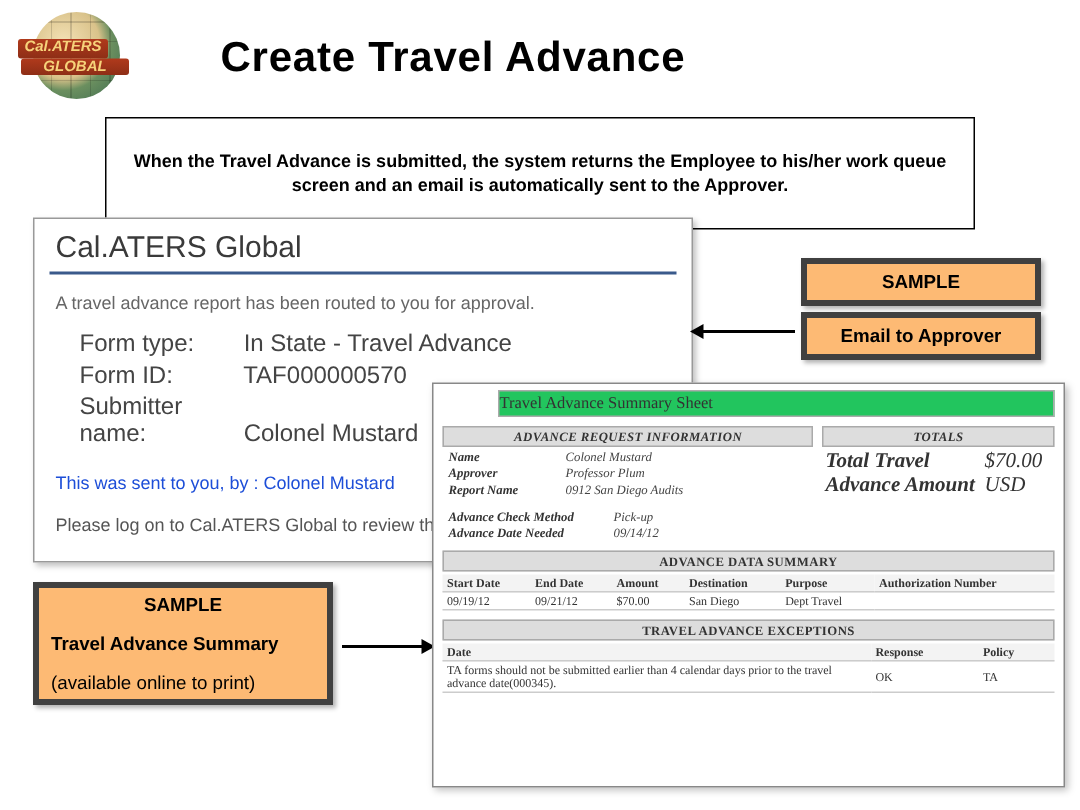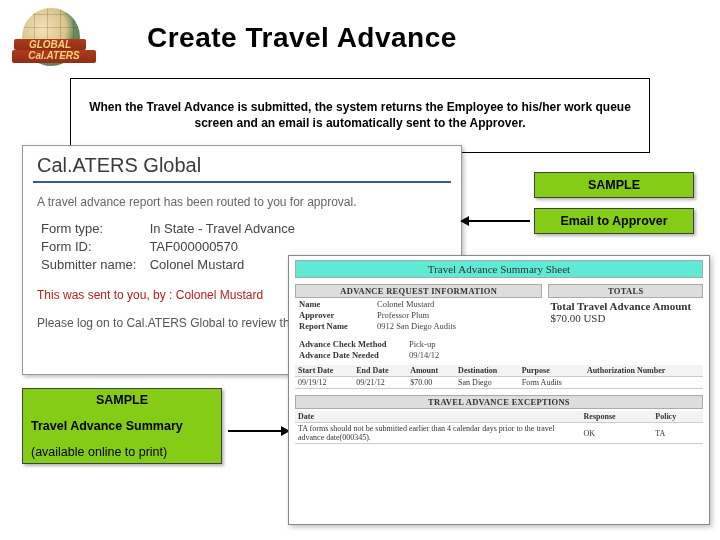--- a/index.html
+++ b/index.html
@@ -39,31 +39,30 @@
     inset: 0;
     background:
       repeating-linear-gradient(0deg, transparent 0 12px, rgba(0,0,0,0.15) 12px 13px),
       repeating-linear-gradient(90deg, transparent 0 12px, rgba(0,0,0,0.15) 12px 13px);
     border-radius: 50%;
   }
   .logo-band {
     position: absolute;
     top: 18px;
     left: 0;
-    width: 84px;
+    width: 60px;
     background: linear-gradient(#b03a1c,#8e2e16);
     color: #f6d27a;
     font-weight: bold;
     font-size: 10px;
     text-align: center;
     padding: 1px 0;
     border-radius: 2px;
     line-height: 1.05;
     font-style: italic;
-    margin-top: 24px;
   }
   .logo-sub {
     position: absolute;
     top: 31px;
     left: 2px;
     width: 72px;
     background: linear-gradient(#b03a1c,#8e2e16);
     color: #f6d27a;
     font-weight: bold;
     font-size: 10px;
@@ -108,41 +107,41 @@
     height: 2px;
     background: #3a5a8b;
     margin: 4px 0 12px 0;
   }
   .email-line {
     font-size: 12px;
     color: #666;
     margin: 0 0 12px 4px;
   }
   .email-fields {
-    font-size: 13px;
+    font-size: 16px;
     color: #444;
-    margin-left: 8px;
+    margin-left: 20px;
   }
   .email-fields div { margin-bottom: 3px; }
   .ef-label { display: inline-block; width: 105px; }
   .email-sent {
     font-size: 12px;
-    color: #b91c1c;
+    color: #1d4ed8;
     margin: 16px 0 0 4px;
   }
   .email-login {
     font-size: 12px;
     color: #555;
     margin: 14px 0 0 4px;
   }
   
   .callout {
     position: absolute;
-    background: #84cc16;
-    border: 1px solid #404040;
+    background: #fdba74;
+    border: 4px solid #404040;
     box-shadow: 2px 2px 3px rgba(0,0,0,0.3);
     font-size: 12.5px;
     font-weight: bold;
     padding: 5px 8px;
     text-align: center;
   }
   .callout-top {
     top: 172px; right: 26px; width: 160px;
   }
   .callout-eta {
@@ -181,43 +180,43 @@
     background: #fff;
     border: 1px solid #888;
     box-shadow: 2px 2px 5px rgba(0,0,0,0.25);
     font-family: "Times New Roman", serif;
     font-size: 9px;
     color: #333;
     padding: 4px 6px;
   }
   .summary-title-band {
     border: 1px solid #aaa;
-    background: #5eead4;
-    text-align: center;
+    background: #22c55e;
     font-size: 11px;
     padding: 2px 0;
     margin-bottom: 6px;
     font-family: "Times New Roman", serif;
-  }
-  .sum-row { display: flex; gap: 6px; margin-bottom: 4px; }
+    margin-left: 37px;
+  }
+  .sum-row { display: flex; gap: 6px; margin-bottom: 4px; font-style: italic; }
   .sec-head {
     border: 1px solid #aaa;
     background: #ddd;
     text-align: center;
     font-size: 8.5px;
     font-weight: bold;
     padding: 1px 0;
     letter-spacing: 0.3px;
   }
   .sec-left { flex: 1.6; }
   .sec-right { flex: 1; }
   .kv { display: flex; font-size: 8.5px; margin: 1px 0 1px 4px; }
   .kv .k { width: 78px; font-weight: bold; }
   .kv .v { color: #444; }
-  .totline { display: flex; justify-content: space-between; font-size: 11px; padding: 2px 4px 0 2px; flex-direction: column;}
+  .totline { display: flex; justify-content: space-between; font-size: 14px; padding: 2px 4px 0 2px;}
   .totline .k { font-weight: bold; }
   .tbl {
     width: 100%;
     border-collapse: collapse;
     font-size: 8px;
     margin-top: 2px;
   }
   .tbl th, .tbl td {
     border-bottom: 1px solid #ccc;
     padding: 1px 3px;
@@ -305,36 +304,37 @@
     </div>
     <div class="sec-right">
       <div class="sec-head">TOTALS</div>
       <div class="totline">
         <span class="k">Total Travel Advance Amount</span>
         <span>$70.00 USD</span>
       </div>
     </div>
   </div>
 
+  <div class="sec-head full">ADVANCE DATA SUMMARY</div>
   <table class="tbl">
     <tbody>
         <tr>
       <th>Start Date</th>
       <th>End Date</th>
       <th>Amount</th>
       <th>Destination</th>
       <th>Purpose</th>
       <th>Authorization Number</th>
     </tr>
     <tr>
       <td>09/19/12</td>
       <td>09/21/12</td>
       <td>$70.00</td>
       <td>San Diego</td>
-      <td>Form Audits</td>
+      <td>Dept Travel</td>
       <td></td>
     </tr>
   </tbody>
     </table>
 
   <div class="sec-head full">TRAVEL ADVANCE EXCEPTIONS</div>
   <table class="tbl">
     <tbody>
         <tr>
       <th style="width:70%">Date</th>

